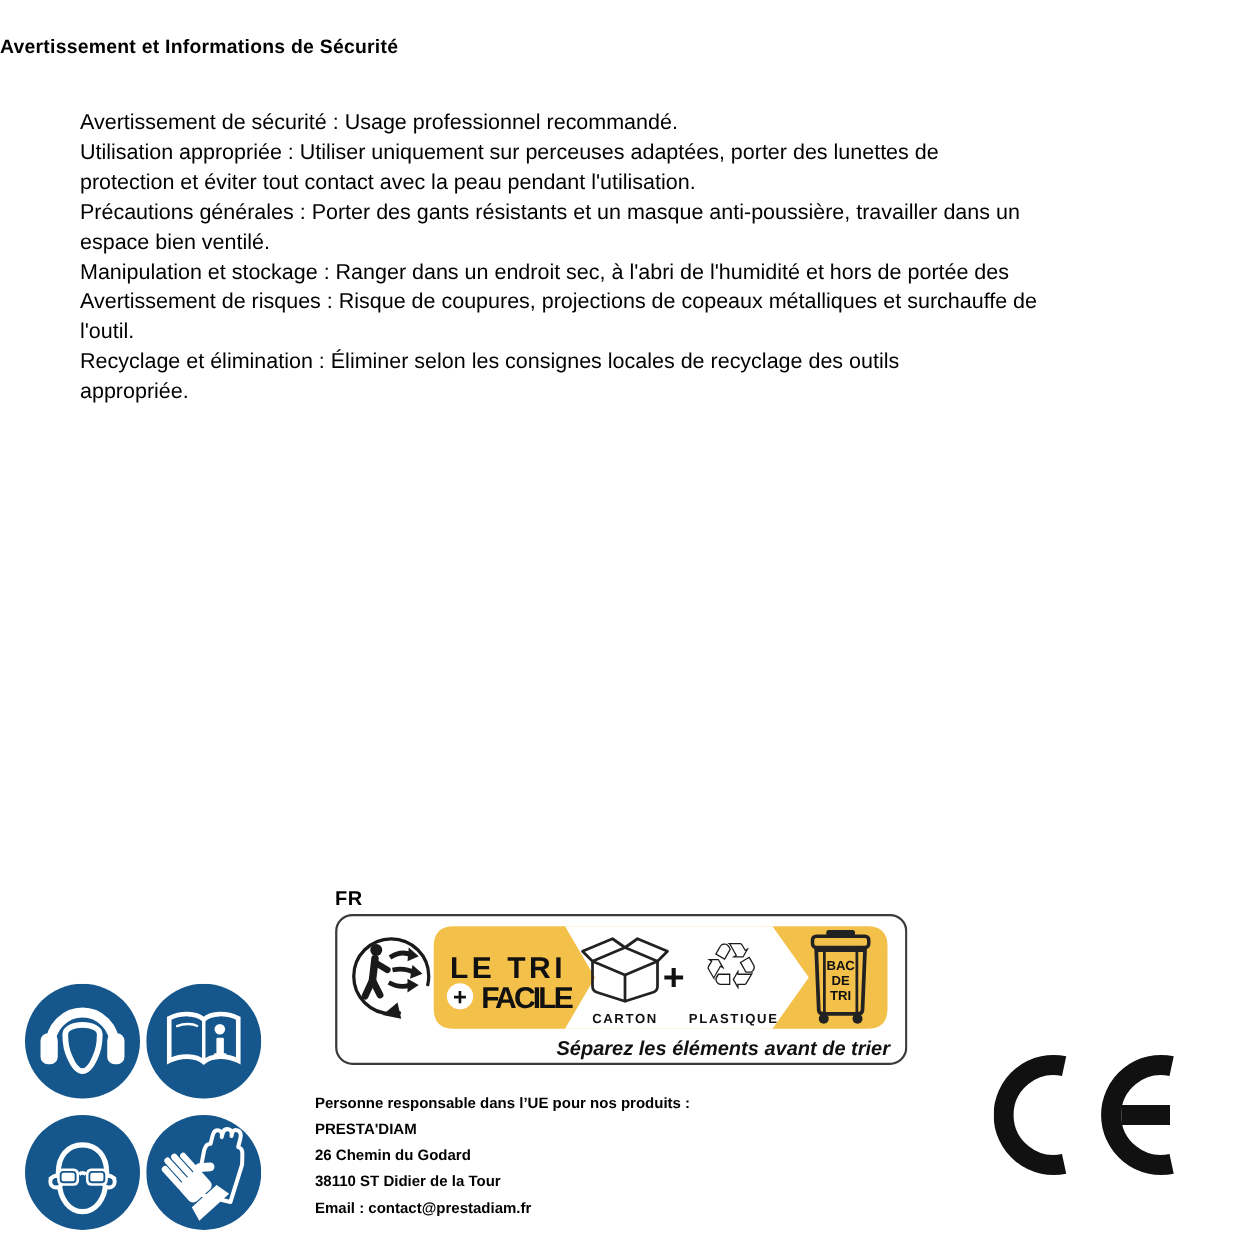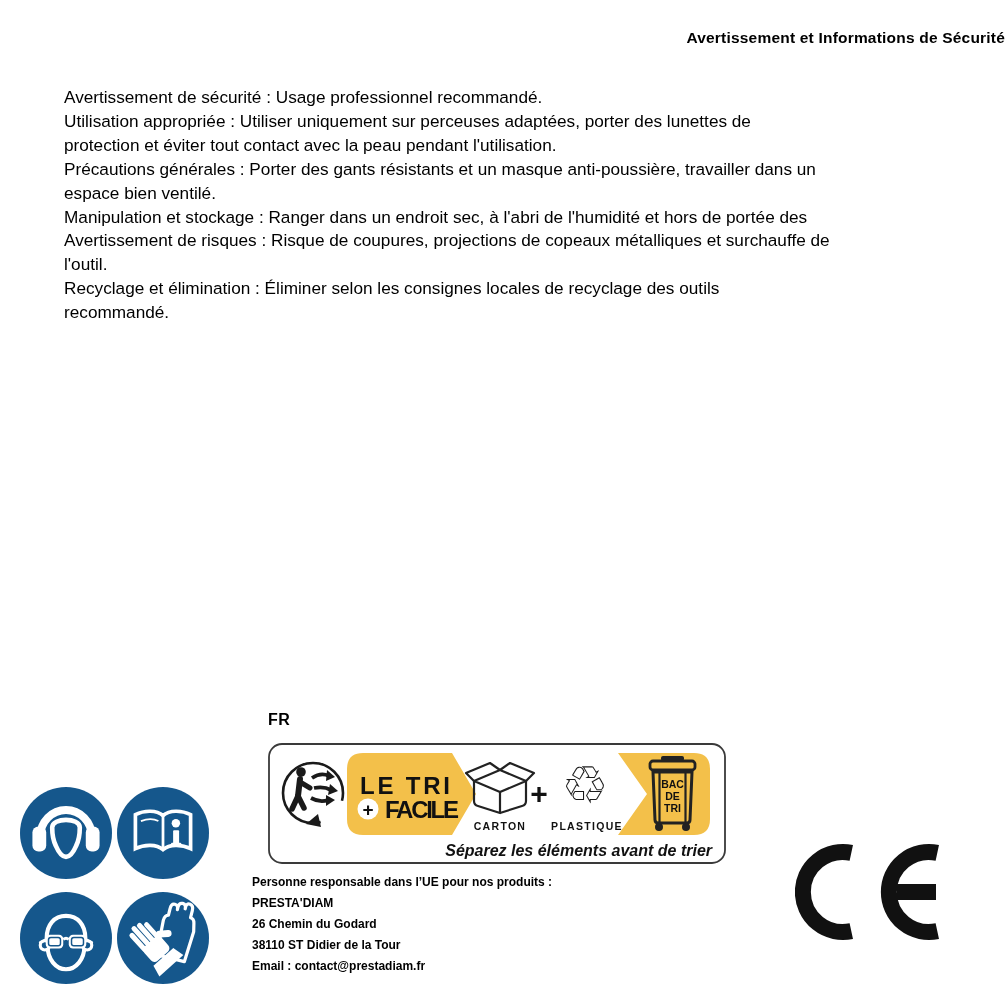--- a/index.html
+++ b/index.html
@@ -3,37 +3,37 @@
 <meta charset="utf-8">
 <style>
   html,body { margin:0; padding:0; }
   body {
     width:1005px; height:1005px; position:relative; overflow:hidden;
     background:#ffffff; color:#000;
     font-family:"Liberation Sans", sans-serif;
   }
   .doc-title {
     position:absolute; top:29px; left:0; width:1005px;
-    text-align:right; font-size:15.5px; font-weight:bold; letter-spacing:.2px;
+    text-align:left; font-size:15.5px; font-weight:bold; letter-spacing:.2px;
   }
   .safety-text {
     position:absolute; left:64px; top:86px;
     font-size:17.2px; line-height:23.9px; white-space:nowrap;
   }
   .icon-grid { position:absolute; left:20px; top:787px; width:210px; height:200px; }
   .micon { position:absolute; width:92px; height:92px; }
   .micon svg { display:block; width:100%; height:100%; }
   #micon-ear     { left:0;    top:0;     }
   #micon-book    { left:97px; top:0;     }
   #micon-goggles { left:0;    top:105px; }
   #micon-gloves  { left:97px; top:105px; }
 
   .infotri { position:absolute; left:268px; top:711px; }
   .fr-code { font-size:16px; font-weight:bold; letter-spacing:.5px; line-height:17px; }
-  .infotri-box { margin-top:15px; }
+  .infotri-box { margin-top:3px; }
 
   .responsible {
     position:absolute; left:252px; top:872px; width:500px;
     font-weight:bold; font-size:12px; line-height:21px;
   }
   .ce-mark { position:absolute; left:795px; top:840px; width:150px; height:105px; }
 </style>
 </head>
 <body>
 
@@ -44,21 +44,21 @@
   <div class="safety-text">
     <div>Avertissement de sécurité : Usage professionnel recommandé.</div>
     <div>Utilisation appropriée : Utiliser uniquement sur perceuses adaptées, porter des lunettes de</div>
     <div>protection et éviter tout contact avec la peau pendant l'utilisation.</div>
     <div>Précautions générales : Porter des gants résistants et un masque anti-poussière, travailler dans un</div>
     <div>espace bien ventilé.</div>
     <div>Manipulation et stockage : Ranger dans un endroit sec, à l'abri de l'humidité et hors de portée des</div>
     <div>Avertissement de risques : Risque de coupures, projections de copeaux métalliques et surchauffe de</div>
     <div>l'outil.</div>
     <div>Recyclage et élimination : Éliminer selon les consignes locales de recyclage des outils</div>
-    <div>recommandé.</div>
+    <div>appropriée.</div>
   </div>
 
   <div class="icon-grid">
 
     <div class="micon" id="micon-ear">
       <svg viewBox="0 0 100 100">
         <circle cx="50" cy="50" r="50" fill="#15578C"></circle>
         <path d="M22,54 A28,29 0 0 1 78,54" stroke="#fff" stroke-width="8.5" fill="none" stroke-linecap="round"></path>
         <path d="M35,44 C35,33 65,33 65,44 C65,52 64,58 61,64 C58,71 54,76 50,76 C46,76 42,71 39,64 C36,58 35,52 35,44 Z" stroke="#fff" stroke-width="5" fill="none"></path>
         <rect x="13.5" y="43" width="15" height="27" rx="6.5" fill="#fff"></rect>

